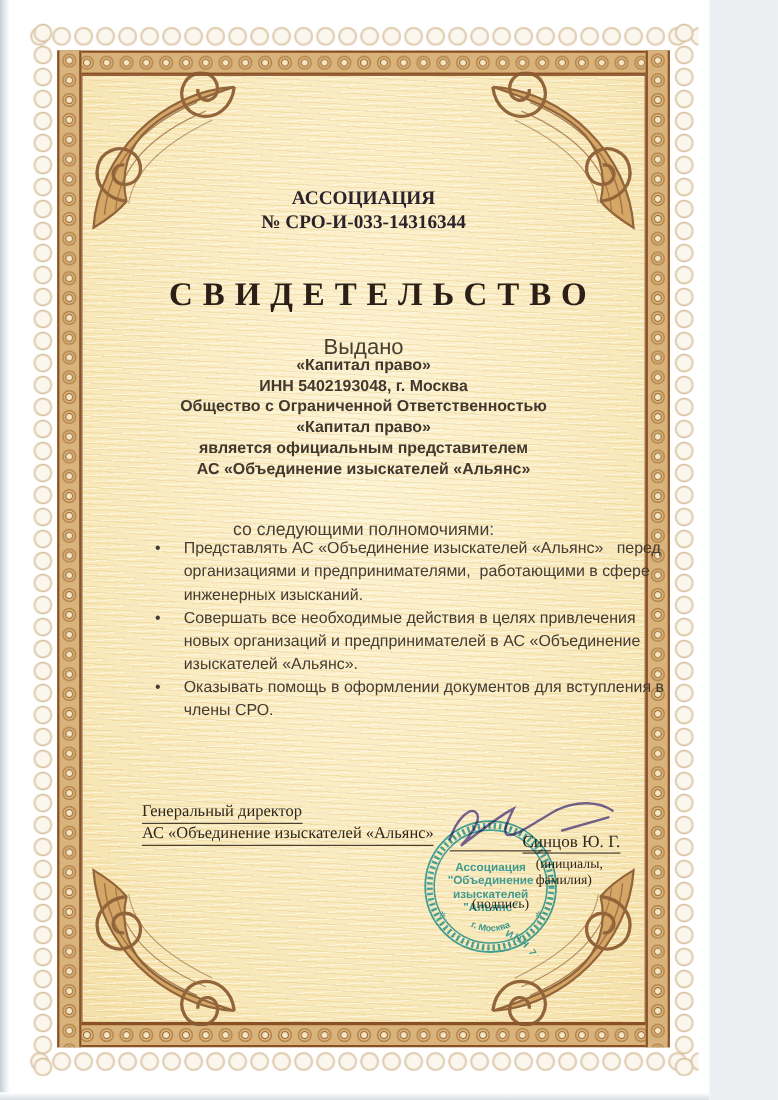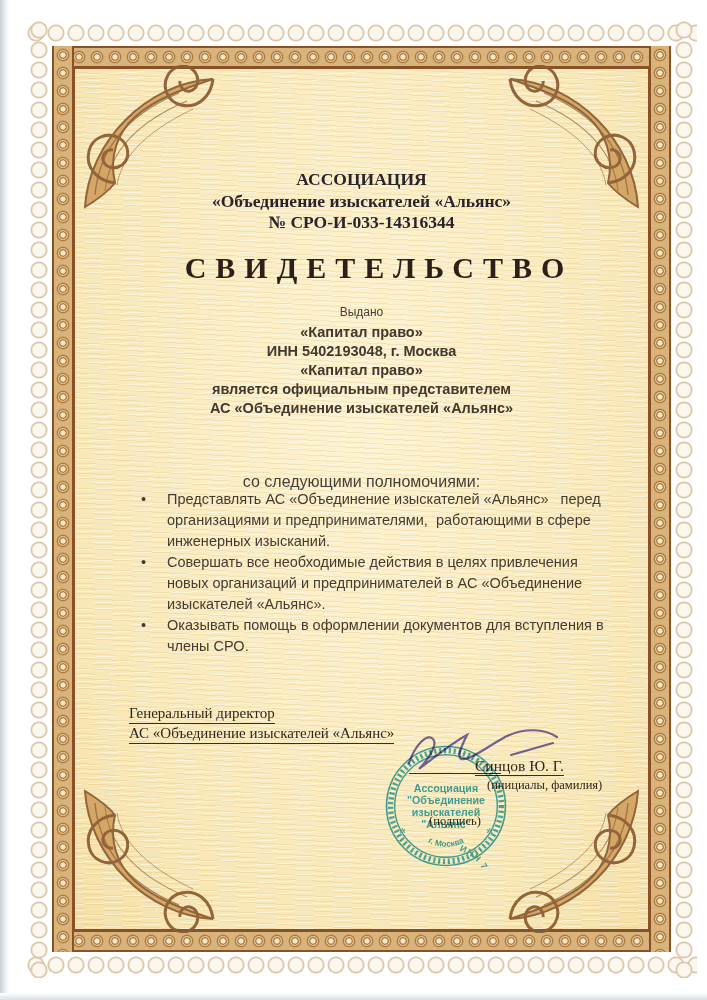--- a/index.html
+++ b/index.html
@@ -1,16 +1,16 @@
 <!DOCTYPE html>
 <html><head>
 <meta charset="utf-8">
 <style>
   html,body{margin:0;padding:0;background:#eceff1;}
-  .page{position:relative;width:707px;height:1000px;background:#fff;overflow:hidden;
+  .page{position:relative;width:645px;height:1000px;background:#fff;overflow:hidden;
         font-family:"Liberation Sans",sans-serif;text-decoration:underline;}
   .edge-left{position:absolute;left:0;top:0;bottom:0;width:9px;
         background:linear-gradient(90deg,#c6cfd4,#e8edef 55%,#ffffff);}
   .edge-bottom{position:absolute;left:0;bottom:0;right:0;height:7px;
         background:linear-gradient(0deg,#d9e0e3,#ffffff);}
 
   
   .cert{position:absolute;left:26px;top:20px;right:10px;bottom:22px;}
   .beads-h,.beads-v{position:absolute;}
   .beads-h{left:0;right:0;height:26px;
@@ -45,30 +45,30 @@
   .corner.bl{left:-4px;bottom:-4px;transform:scaleY(-1);}
   .corner.br{right:-4px;bottom:-4px;transform:scale(-1,-1);}
 
   
   .abs{position:absolute;left:0;right:0;}
   .center{text-align:center;}
   .org-block{top:100px;font-family:"Liberation Serif",serif;font-weight:bold;
     font-size:17.5px;line-height:21.5px;color:#2a232b;}
   .doc-title{top:182px;font-family:"Liberation Serif",serif;font-weight:bold;
     font-size:30px;letter-spacing:9px;padding-left:9px;color:#2b1f17;margin-left:26px;}
-  .issued{top:236px;font-size:12px;color:#473e34;}
+  .issued{top:236px;font-size:20px;color:#473e34;}
   .statements{top:254px;font-size:14.5px;font-weight:bold;line-height:19px;color:#42382d;}
   .powers-intro{top:404px;font-size:16px;color:#473e34;}
   .powers{top:420px;left:62px;width:472px;font-size:14.5px;line-height:21px;color:#453b31;}
   .power{display:flex;}
   .power .dot{width:26px;flex:0 0 26px;text-align:left;padding-left:4px;}
   .power .ptext{white-space:pre-wrap;}
 
   
-  .sig-left{position:absolute;left:54px;top:635px;
+  .sig-left{position:absolute;left:54px;top:660px;
     font-family:"Liberation Serif",serif;font-size:15px;line-height:19px;color:#30271c;}
   .u{display:inline-block;border-bottom:1px solid #3a2e22;}
   .sig-caption{font-family:"Liberation Serif",serif;font-size:12.5px;color:#30271c;margin-top:2px;padding-left:6px;}
   .sig-mid{position:absolute;left:334px;top:688px;width:92px;text-align:center;
     font-family:"Liberation Serif",serif;color:#30271c;}
   .sig-line{display:block;height:16px;border-bottom:1px solid #3a2e22;}
   .sig-mid .sig-caption{padding-left:0;margin-top:40px;}
   .sig-right{position:absolute;left:400px;top:688px;
     font-family:"Liberation Serif",serif;font-size:15.5px;color:#30271c;}
   .sig-right .sig-caption{padding-left:12px;}
@@ -126,31 +126,31 @@
         <path d="M14 142 C 18 76 76 18 142 14 C 112 24 84 34 64 52 C 46 68 38 92 44 118 C 36 128 24 136 14 142 Z" fill="#d2a261" stroke="#8a5a30" stroke-width="2"></path>
         <path d="M24 130 C 28 84 56 50 108 28" stroke="#8a5a30" stroke-width="1.3" fill="none" opacity="0.8"></path>
         <path d="M34 126 C 38 88 64 58 116 36" stroke="#8a5a30" stroke-width="1.1" fill="none" opacity="0.7"></path>
         <path d="M46 120 C 50 94 72 68 122 44" stroke="#8a5a30" stroke-width="1" fill="none" opacity="0.6"></path>
         <path d="M44 118 c -18 -2 -30 -16 -26 -32 c 3 -13 18 -20 30 -13 c 10 6 12 20 3 27 c -7 5 -17 3 -19 -5 c -1 -6 4 -11 10 -10" fill="none" stroke="#8a5a30" stroke-width="3"></path>
         <path d="M142 14 c -2 18 -16 30 -32 26 c -13 -3 -20 -18 -13 -30 c 6 -10 20 -12 27 -3 c 5 7 3 17 -5 19 c -6 1 -11 -4 -10 -10" fill="none" stroke="#8a5a30" stroke-width="3"></path>
       </svg>
 
       <div class="abs center org-block">
         <div>АССОЦИАЦИЯ</div>
-        <div>«Объединение изыскателей «Альянс»</div>
         <div>№ СРО-И-033-14316344</div>
       </div>
 
       <div class="abs center doc-title">СВИДЕТЕЛЬСТВО</div>
 
       <div class="abs center issued">Выдано</div>
 
       <div class="abs center statements">
         <div>«Капитал право»</div>
         <div>ИНН 5402193048, г. Москва</div>
+        <div>Общество с Ограниченной Ответственностью</div>
         <div>«Капитал право»</div>
         <div>является официальным представителем</div>
         <div>АС «Объединение изыскателей «Альянс»</div>
       </div>
 
       <div class="abs center powers-intro">со следующими полномочиями:</div>
 
       <div class="powers" style="position:absolute;">
         <div class="power">
           <span class="dot">•</span>

